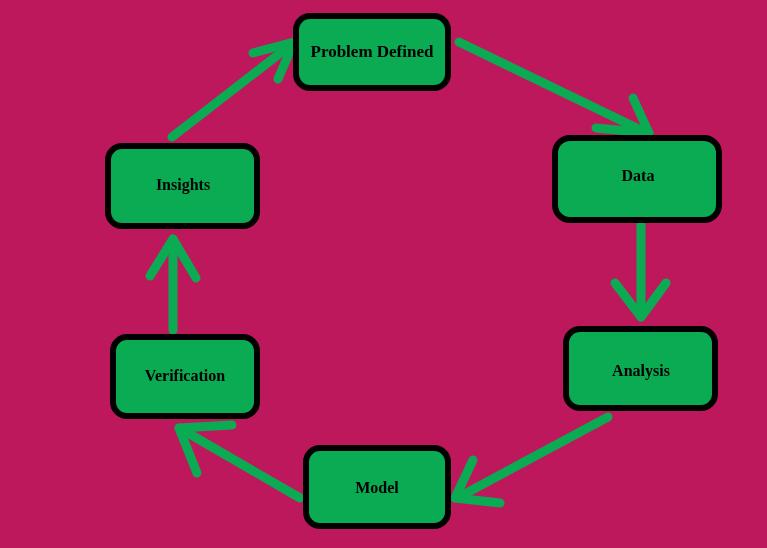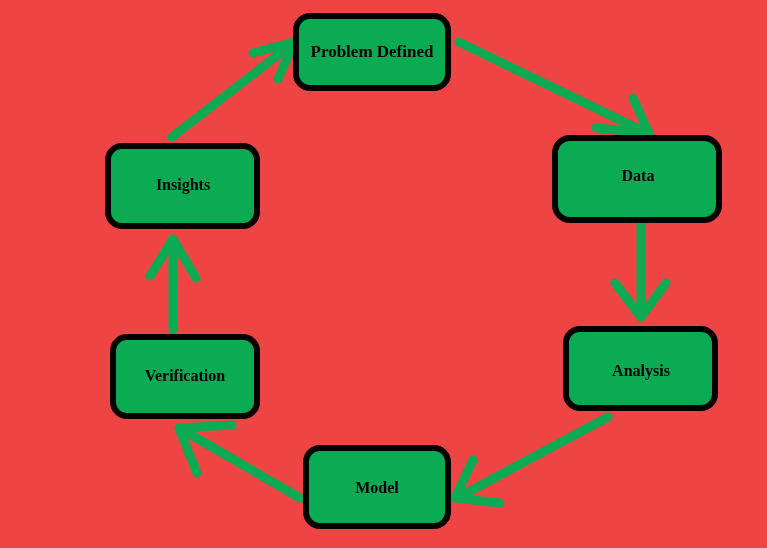--- a/index.html
+++ b/index.html
@@ -11,21 +11,21 @@
   body {
     width: 767px;
     height: 548px;
     overflow: hidden;
     font-family: "Liberation Serif", "DejaVu Serif", serif;
   }
   #canvas {
     position: relative;
     width: 767px;
     height: 548px;
-    background: #ef4444;
+    background: #be185d;
   }
   #diagram-svg {
     position: absolute;
     top: 0;
     left: 0;
     width: 767px;
     height: 548px;
     display: block;
   }
   .node-box {

